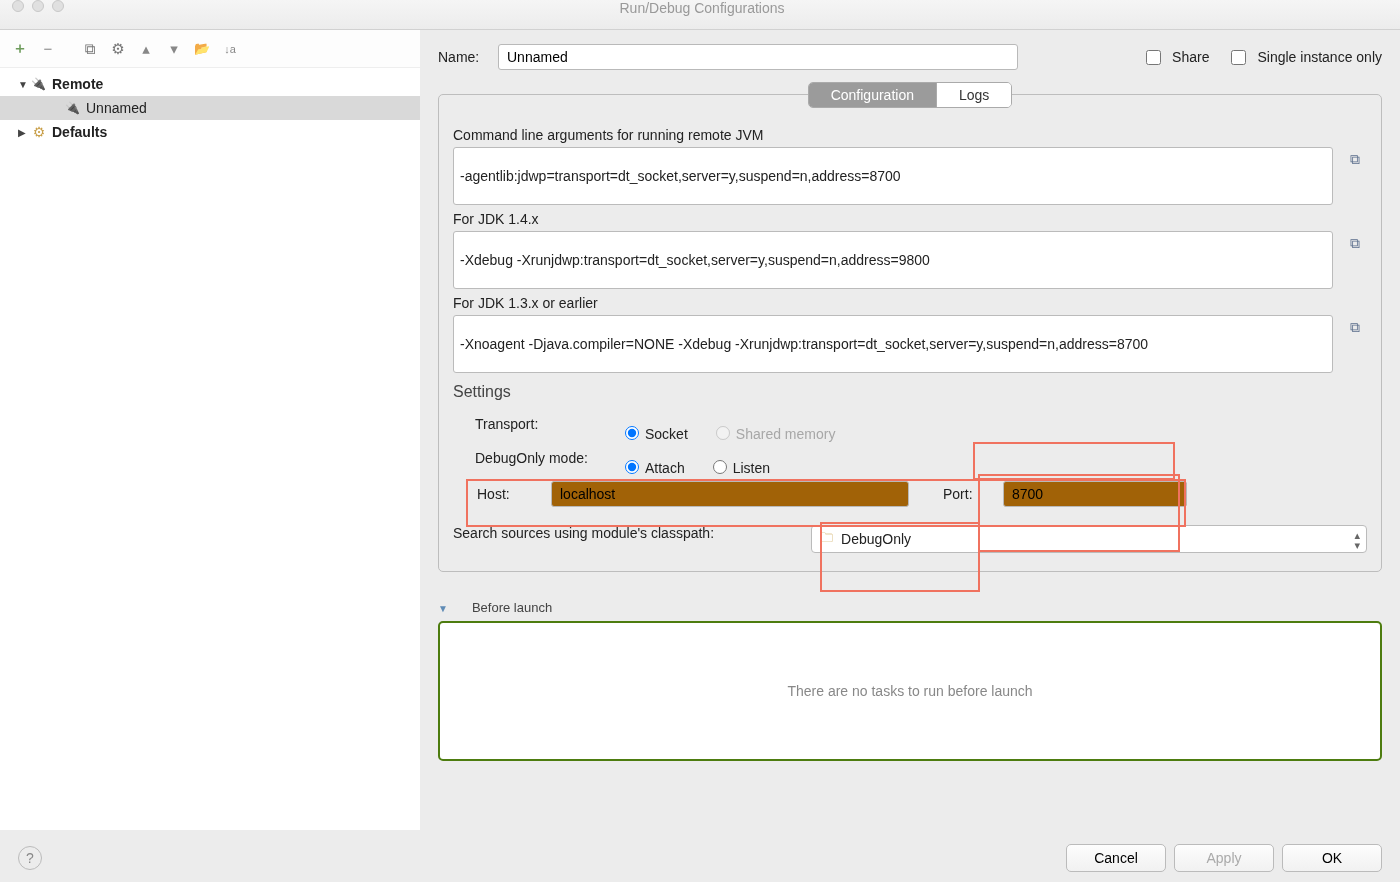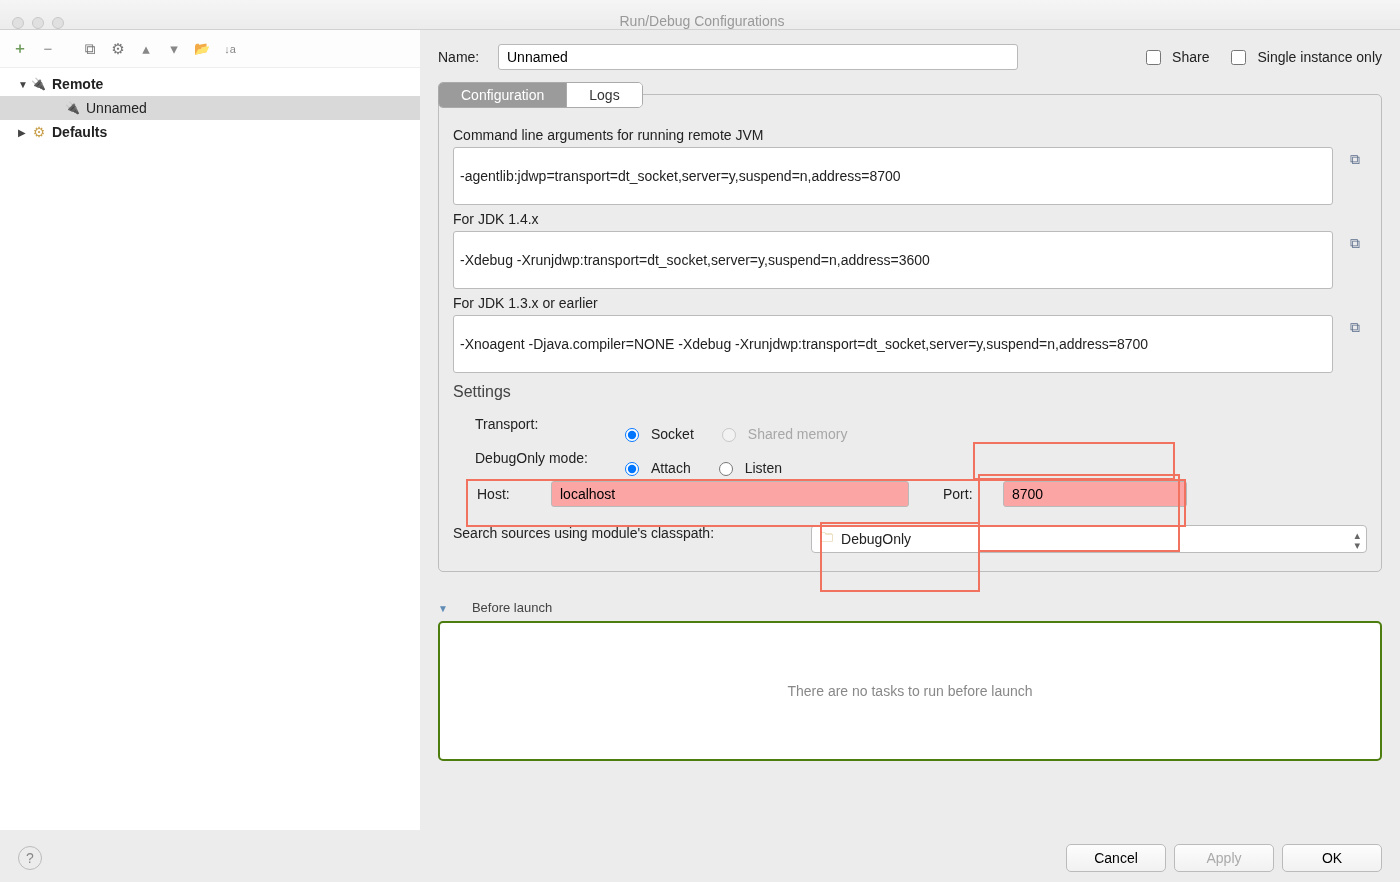--- a/index.html
+++ b/index.html
@@ -1,20 +1,20 @@
 <!DOCTYPE html>
 <html><head>
 <meta charset="utf-8">
 <style>
   * { box-sizing: border-box; }
   html, body { margin:0; padding:0; font-family: "Helvetica Neue", Helvetica, Arial, sans-serif; font-size:14px; color:#222; }
   body { width:1400px; height:882px; background: #ececec; position:relative; overflow:hidden; }
 
   
-  .titlebar { height:30px; display:flex; align-items:flex-end; background: linear-gradient(#f5f5f5,#ececec); border-bottom:1px solid #d1d1d1; }
+  .titlebar { height:30px; display:flex; align-items:flex-start; background: linear-gradient(#f5f5f5,#ececec); border-bottom:1px solid #d1d1d1; }
   .traffic { display:flex; gap:8px; margin-left:12px; }
   .traffic .dot { width:12px; height:12px; border-radius:50%; background:#e0e0e0; border:1px solid #c8c8c8; }
   .title { flex:1; text-align:center; color:#999; font-size:14px; }
 
   .content { display:flex; height:800px; }
 
   
   .sidebar { width:420px; background:#fff; border-right:none; display:flex; flex-direction:column; }
   .sidebar-toolbar { display:flex; align-items:center; gap:8px; padding:6px 10px; border-bottom:1px solid #eee; height:38px; background:#fdfdfd; }
   .tb-icon { width:20px; height:20px; display:inline-flex; align-items:center; justify-content:center; color:#777; font-size:15px; cursor:pointer; }
@@ -29,42 +29,42 @@
   .bold { font-weight:600; }
 
   
   .rightpanel { flex:1; padding:14px 18px 8px 18px; display:flex; flex-direction:column; }
   .name-row { display:flex; align-items:center; margin-bottom:12px; }
   .name-row label { width:60px; }
   .name-row input[type=text] { flex:0 0 520px; height:26px; padding:2px 8px; border:1px solid #b9b9b9; border-radius:3px; font-size:14px; background:#fff; }
   .name-row .spacer { flex:1; }
   .chkrow { display:inline-flex; align-items:center; gap:8px; margin-left:18px; }
 
-  .tabbar { display:flex; position:relative; z-index:2; }
+  .tabbar { display:flex; justify-content:center; position:relative; z-index:2; }
   .tabs { display:flex; border:1px solid #aaa; border-radius:5px; overflow:hidden; }
   .tab { padding:4px 22px; background:#fff; color:#333; font-size:14px; cursor:pointer; border-right:1px solid #aaa; }
   .tab:last-child { border-right:none; }
   .tab.active { background:#9b9b9b; color:#fff; }
 
   .panelbox { border:1px solid #bdbdbd; border-radius:5px; background:#ececec; margin-top:-14px; padding:26px 14px 18px 14px; flex:0 0 auto; }
   .field-label { margin:6px 0 4px 0; color:#222; }
   .argbox { display:flex; align-items:flex-start; gap:10px; margin-bottom:6px; }
   .argbox .textarea { flex:1; min-height:28px; background:#fff; border:1px solid #bbb; border-radius:3px; padding:20px 6px; font-size:14px; color:#222; }
   .argbox .copyicon { width:24px; height:24px; display:inline-flex; align-items:center; justify-content:center; color:#5b6e8c; cursor:pointer; }
 
   .settings-label { margin-top:10px; font-size:16px; color:#444; }
   .settings-grid { padding:6px 0 0 22px; }
   .settings-row { display:flex; align-items:center; height:34px; }
   .settings-row .lab { width:150px; }
-  .radio { display:inline-flex; align-items:flex-end; gap:12px; margin-right:28px;margin-top:20px; }
+  .radio { display:inline-flex; align-items:flex-start; gap:6px; margin-right:28px;margin-top:20px; }
   .radio input { margin:0; }
   .radio.disabled { color:#a7a7a7; }
   .hostport { display:flex; align-items:center; gap:14px; padding:6px 2px; }
   .hostport .hp-label { width:60px; }
-  .hostport input { height:26px; border:1px solid #b9b9b9; border-radius:3px; padding:2px 8px; font-size:14px; background:#fca5a5; }
+  .hostport input { height:26px; border:1px solid #b9b9b9; border-radius:3px; padding:2px 8px; font-size:14px; background:#a16207; }
   input.host { width:358px; }
   input.port { width:184px; }
 
   .modulerow { display:flex; align-items:flex-start; margin-top:12px; }
   .modulerow .mrlabel { width:358px; }
   .select { flex:1; height:28px; border:1px solid #bbb; border-radius:4px; background:#fff; display:flex; align-items:center; padding:4px 8px; position:relative; }
   .select .sel-icon { margin-right:8px; }
   .select .chevrons { position:absolute; right:6px; top:4px; font-size:11px; color:#666; line-height:10px; display:flex; flex-direction:column; }
 
   .beforelaunch { margin-top:28px; }
@@ -167,21 +167,21 @@
 
     <div class="panelbox">
       <div class="field-label">Command line arguments for running remote JVM</div>
       <div class="argbox">
         <div class="textarea">-agentlib:jdwp=transport=dt_socket,server=y,suspend=n,address=8700</div>
         <span class="copyicon">⧉</span>
       </div>
 
       <div class="field-label">For JDK 1.4.x</div>
       <div class="argbox">
-        <div class="textarea">-Xdebug -Xrunjdwp:transport=dt_socket,server=y,suspend=n,address=3600</div>
+        <div class="textarea">-Xdebug -Xrunjdwp:transport=dt_socket,server=y,suspend=n,address=9800</div>
         <span class="copyicon">⧉</span>
       </div>
 
       <div class="field-label">For JDK 1.3.x or earlier</div>
       <div class="argbox">
         <div class="textarea" style="min-height:46px">-Xnoagent -Djava.compiler=NONE -Xdebug -Xrunjdwp:transport=dt_socket,server=y,suspend=n,address=8700</div>
         <span class="copyicon">⧉</span>
       </div>
 
       <div class="settings-label">Settings</div>

